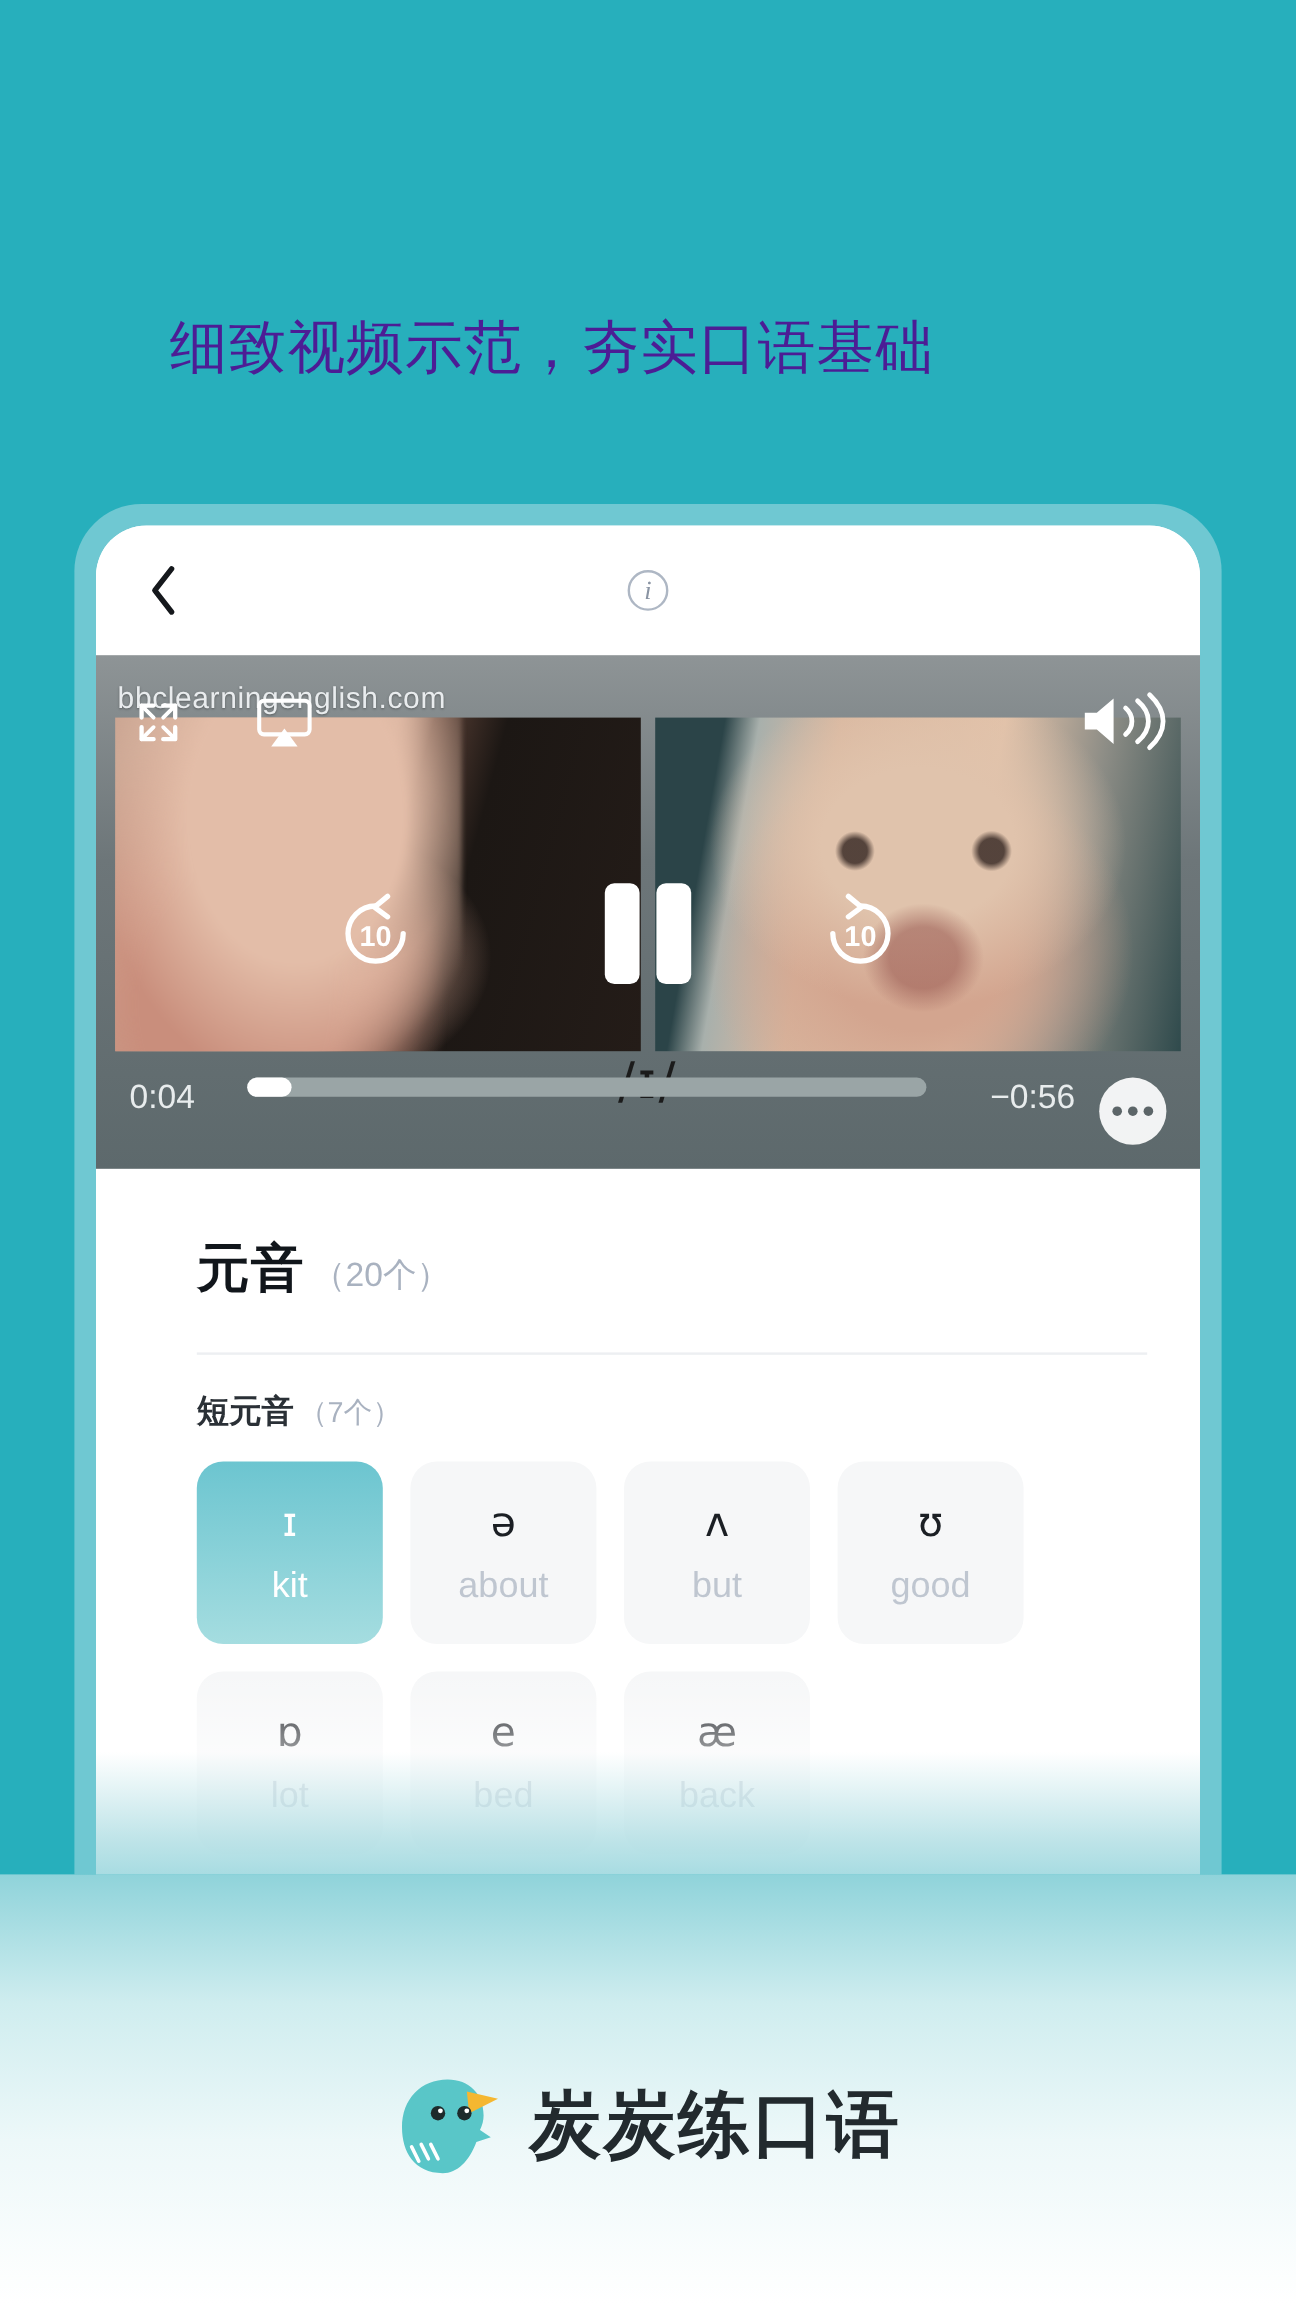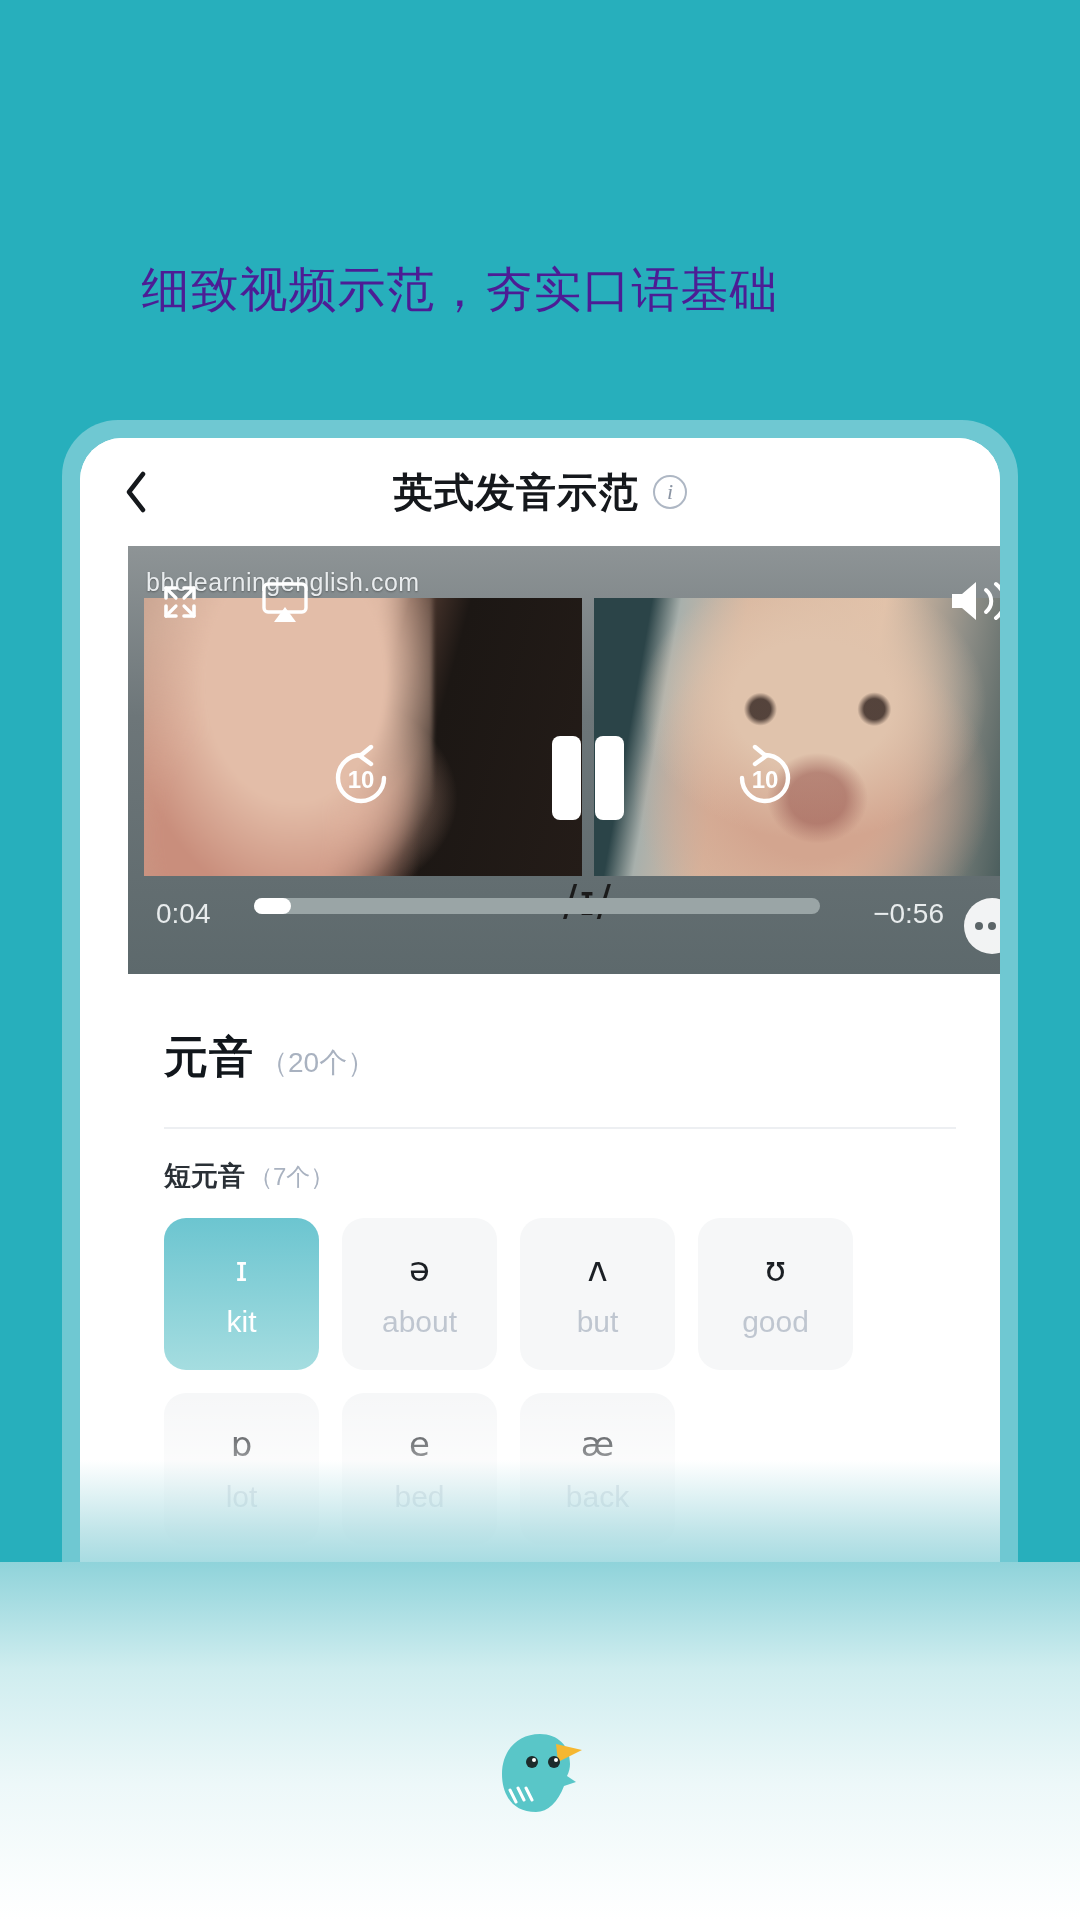--- a/index.html
+++ b/index.html
@@ -59,21 +59,20 @@
     display:flex; align-items:center; justify-content:center;
     font-size:22px; font-family:"Liberation Serif",serif; font-style:italic;
     line-height:1;
   }
 
   
   .video {
     position:relative; width:100%; height:428px;
     background:linear-gradient(180deg,#8e9496 0%,#6d7679 40%,#5d696c 100%);
     overflow:hidden;
-    margin-left:48px;
   }
   .watermark {
     position:absolute; left:18px; top:22px; z-index:4;
     font-size:25px; color:#e9ecee; letter-spacing:0.5px;
     text-shadow:0 1px 2px rgba(0,0,0,.35);
   }
   .v-expand { position:absolute; left:30px; top:34px; z-index:6; width:44px; height:44px; }
   .v-airplay { position:absolute; left:133px; top:34px; z-index:6; width:48px; height:46px; }
   .v-volume { position:absolute; right:28px; top:30px; z-index:6; width:72px; height:50px; }
 
@@ -191,21 +190,20 @@
 
     <div class="navbar">
       <div class="nav-back">
         <span>
           <svg width="24" height="42" viewBox="0 0 24 42" fill="none">
             <path d="M19 3 L5 21 L19 39" stroke="#15181C" stroke-width="4.5" stroke-linecap="round" stroke-linejoin="round"></path>
           </svg>
         </span>
       </div>
       <div class="nav-title-wrap">
-        <span class="nav-title">英式发音示范</span>
         <span class="info-icon">i</span>
       </div>
     </div>
 
     <div class="video">
 
       <div class="watermark">bbclearningenglish.com</div>
 
       <span class="v-expand">
         <svg width="44" height="44" viewBox="0 0 44 44" fill="none">
@@ -326,14 +324,15 @@
       <svg width="88" height="92" viewBox="0 0 88 92" fill="none">
         <path d="M40 88 C16 88 6 70 6 50 C6 26 22 10 44 10 C62 10 74 22 74 40 C74 44 73 48 71 52 L80 58 L68 62 C62 78 52 88 40 88 Z" fill="#59C6C8"></path>
         <path d="M60 20 L86 26 L62 38 Z" fill="#F5B731"></path>
         <circle cx="36" cy="38" r="6" fill="#1D2B2C"></circle>
         <circle cx="58" cy="38" r="6" fill="#1D2B2C"></circle>
         <circle cx="38" cy="36" r="2" fill="#ffffff"></circle>
         <circle cx="60" cy="36" r="2" fill="#ffffff"></circle>
         <path d="M14 66 L20 78 M22 64 L28 76 M30 64 L36 76" stroke="#ffffff" stroke-width="3" stroke-linecap="round"></path>
       </svg>
     </span>
+    <span class="brand-name">炭炭练口语</span>
   </div>
 </div>
 
 </body></html>

